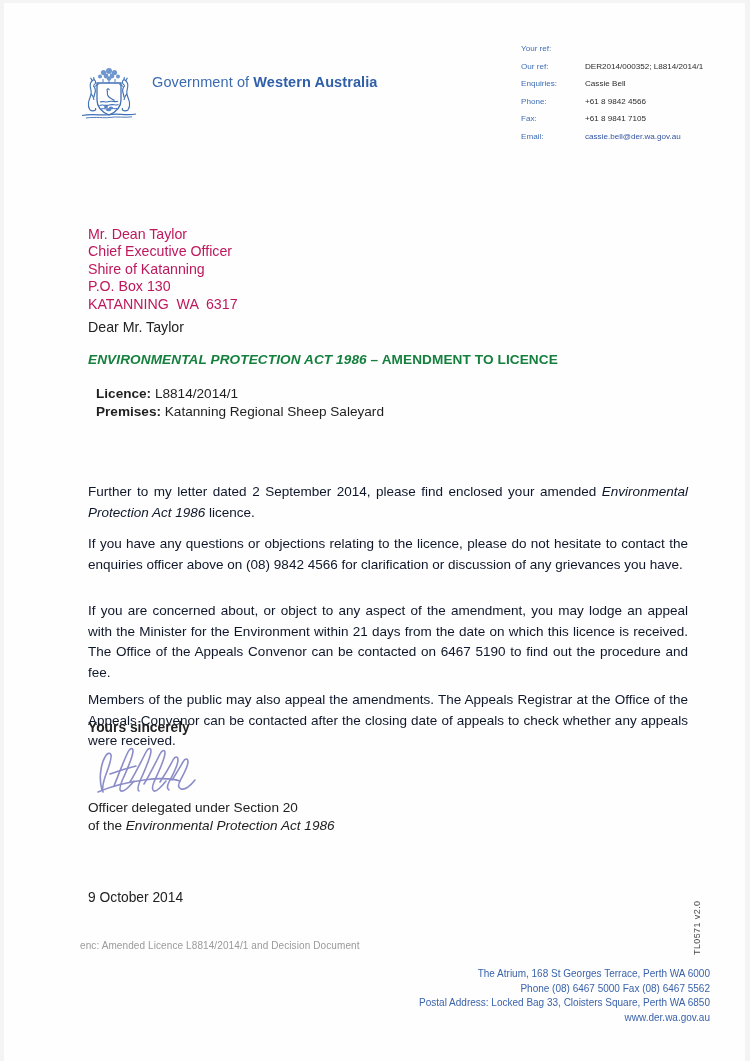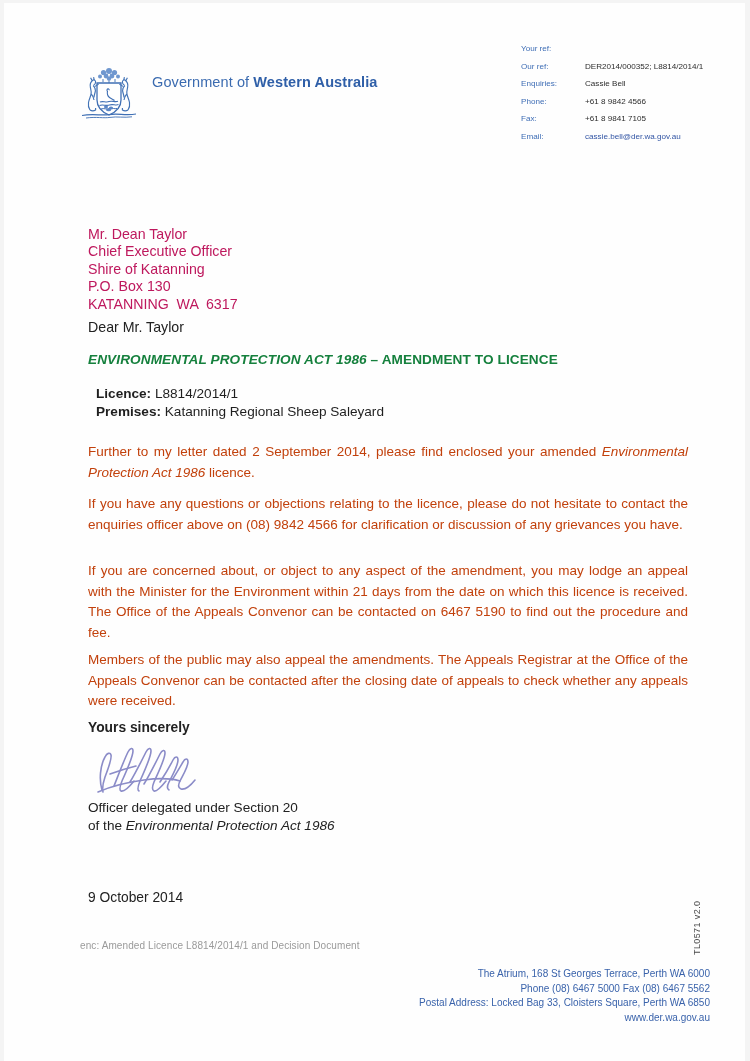--- a/index.html
+++ b/index.html
@@ -131,22 +131,23 @@
     color: #1f1f1f;
   }
   .licence-lines b { font-weight: bold; margin-left: 8px; }
 
   .para {
     position: absolute;
     left: 88px;
     width: 600px;
     font-size: 13.5px;
     line-height: 20.6px;
-    color: #c2410c;
+    color: #0f172a;
     text-align: justify;
+    margin-top: 40px;
   }
   .para .ital { font-style: italic; }
   .p1 { top: 442px; }
   .p2 { top: 494px; }
   .p3 { top: 561px; }
   .p4 { top: 650px; }
 
   .closing {
     position: absolute;
     left: 88px;

